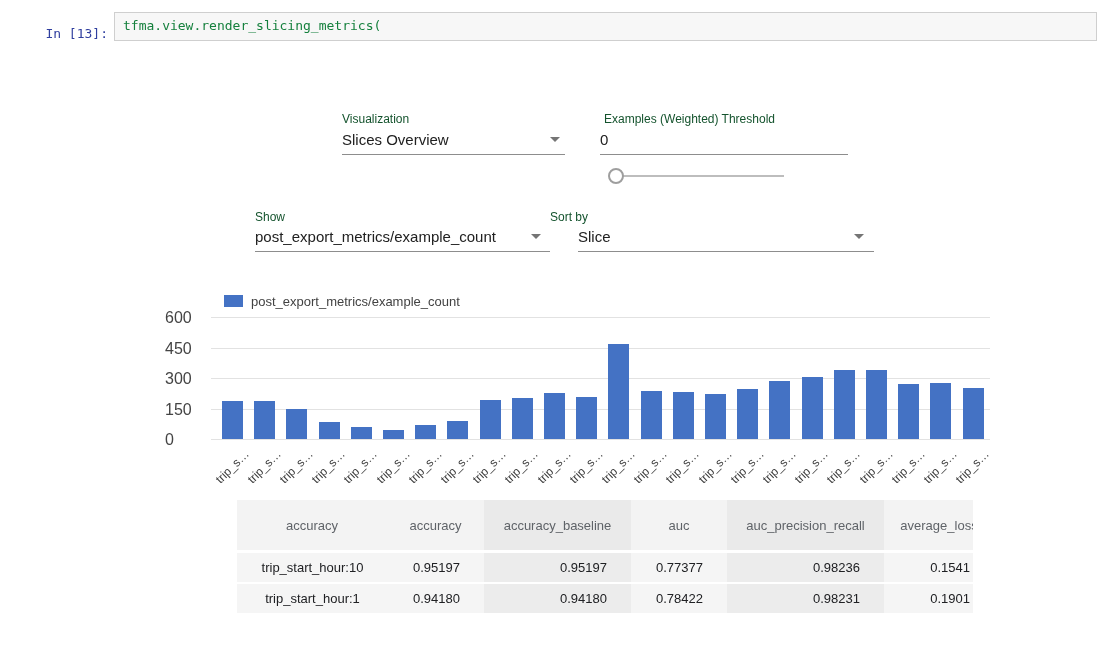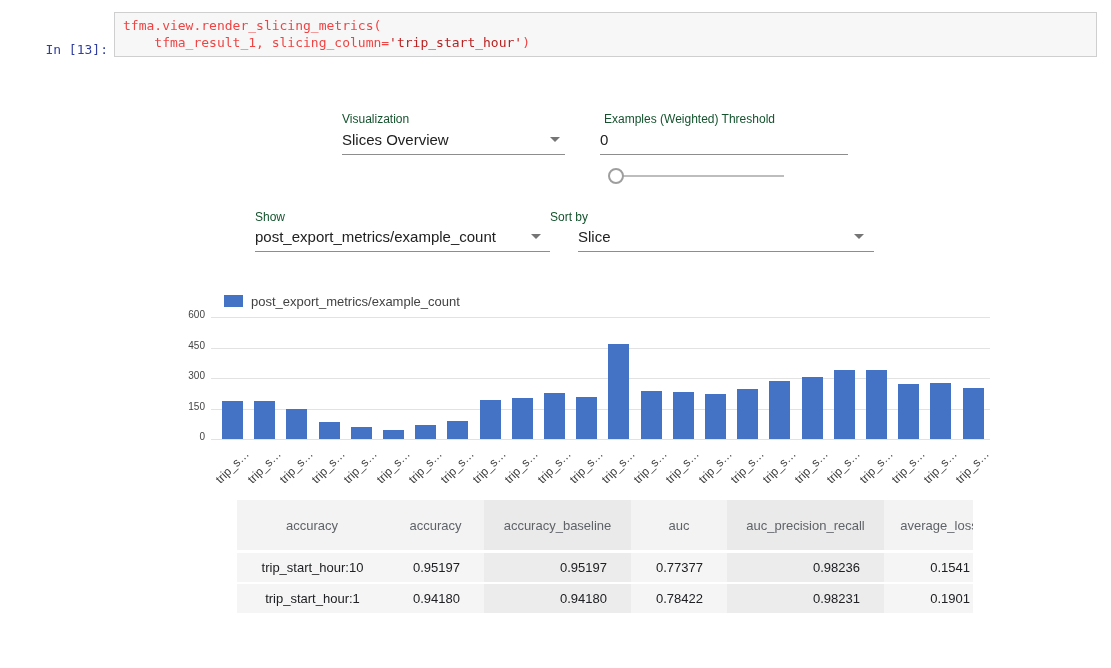--- a/index.html
+++ b/index.html
@@ -8,37 +8,37 @@
 
   
   .cell{position:absolute;left:28px;top:12px;right:14px;display:flex;align-items:flex-end;}
   .prompt{width:80px;flex:none;text-align:right;padding:6px 6px 0 0;
           font-family:"DejaVu Sans Mono",monospace;font-size:13px;color:#303f9f;}
   .codebox{flex:1;background:#f7f7f7;border:1px solid #cfcfcf;padding:5px 8px;
            font-family:"DejaVu Sans Mono",monospace;font-size:13px;line-height:16.5px;color:#000;}
   .code-line{white-space:pre;}
   .tok-comment{color:#408080;font-style:italic;}
   .tok-string{color:#ba2121;}
-  .tok-plain{color:#ef4444;}
+  .tok-plain{color:#15803d;}
 
   
   .ctl-label{position:absolute;font-size:12px;color:#14532d;}
   .ctl-value{position:absolute;font-size:15px;color:#212121;cursor:pointer;}
   .underline{position:absolute;height:1px;background:#8d8d8d;}
   .arrow{position:absolute;width:0;height:0;border-left:5px solid transparent;
          border-right:5px solid transparent;border-top:5px solid #757575;}
   .slider-track{position:absolute;height:2px;background:#bdbdbd;}
   .slider-knob{position:absolute;width:12px;height:12px;border:2px solid #9e9e9e;
                border-radius:50%;background:#fff;}
 
   
   .legend-swatch{position:absolute;width:19px;height:12px;}
   .legend-label{position:absolute;font-size:13px;color:#424242;}
   .gridline{position:absolute;height:1px;background:#e2e2e2;}
-  .ytick{position:absolute;width:40px;text-align:right;font-size:10px;color:#444;}
+  .ytick{position:absolute;width:40px;font-size:16px;color:#444;}
   .bar{position:absolute;}
   .xtick{position:absolute;width:60px;text-align:right;font-size:12px;color:#3c3c3c;
          white-space:nowrap;transform-origin:100% 0;transform:rotate(-45deg);}
 
   
   .dtable{position:absolute;left:237px;top:500px;width:736px;overflow:hidden;}
   .dtable table{border-collapse:collapse;table-layout:fixed;width:757px;}
   .dtable th{height:48px;font-weight:400;font-size:13px;color:#5f6368;background:#f3f3f3;
              border-bottom:3px solid #fff;text-align:center;overflow:hidden;white-space:nowrap;}
   .dtable td{height:27px;font-size:13px;color:#202124;background:#f5f5f5;
@@ -51,21 +51,20 @@
 </head>
 <body>
 
 <div id="page">
 
   <div class="cell">
     <div class="prompt">In [13]:</div>
     <div class="codebox">
       <div>
           <div class="code-line"><span class="tok-plain">tfma.view.render_slicing_metrics(</span></div>
-          <div class="code-line"><span class="tok-plain">    tfma_result_1, slicing_column=</span><span class="tok-string">'trip_start_hour'</span><span class="tok-plain">)</span></div>
         </div>
     </div>
   </div>
 
   <div class="ctl-label" style="left:342px;top:112px">Visualization</div>
   <div class="ctl-value" style="left:342px;top:131px">Slices Overview</div>
   <div class="arrow" style="left:550px;top:137px"></div>
   <div class="underline" style="left:342px;top:154px;width:223px"></div>
 
   <div class="ctl-label" style="left:604px;top:112px">Examples (Weighted) Threshold</div>

